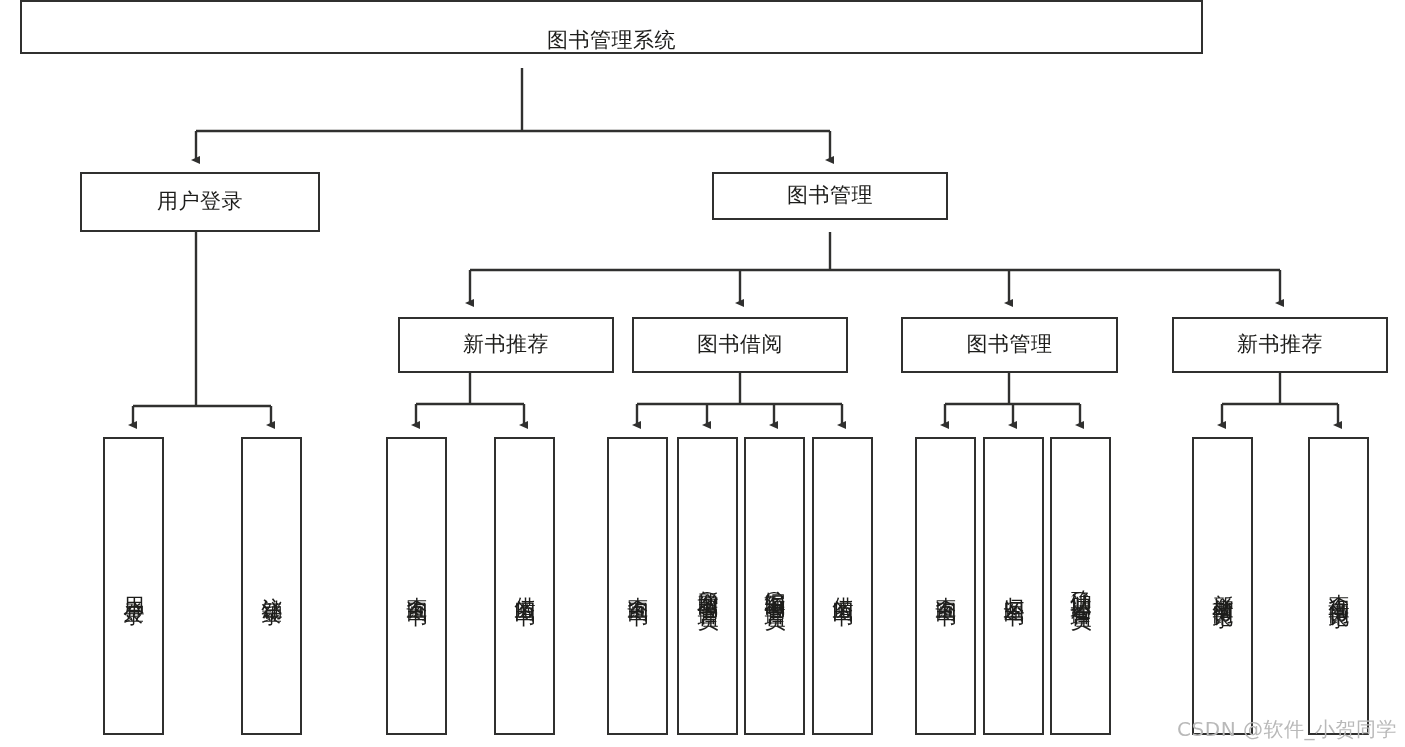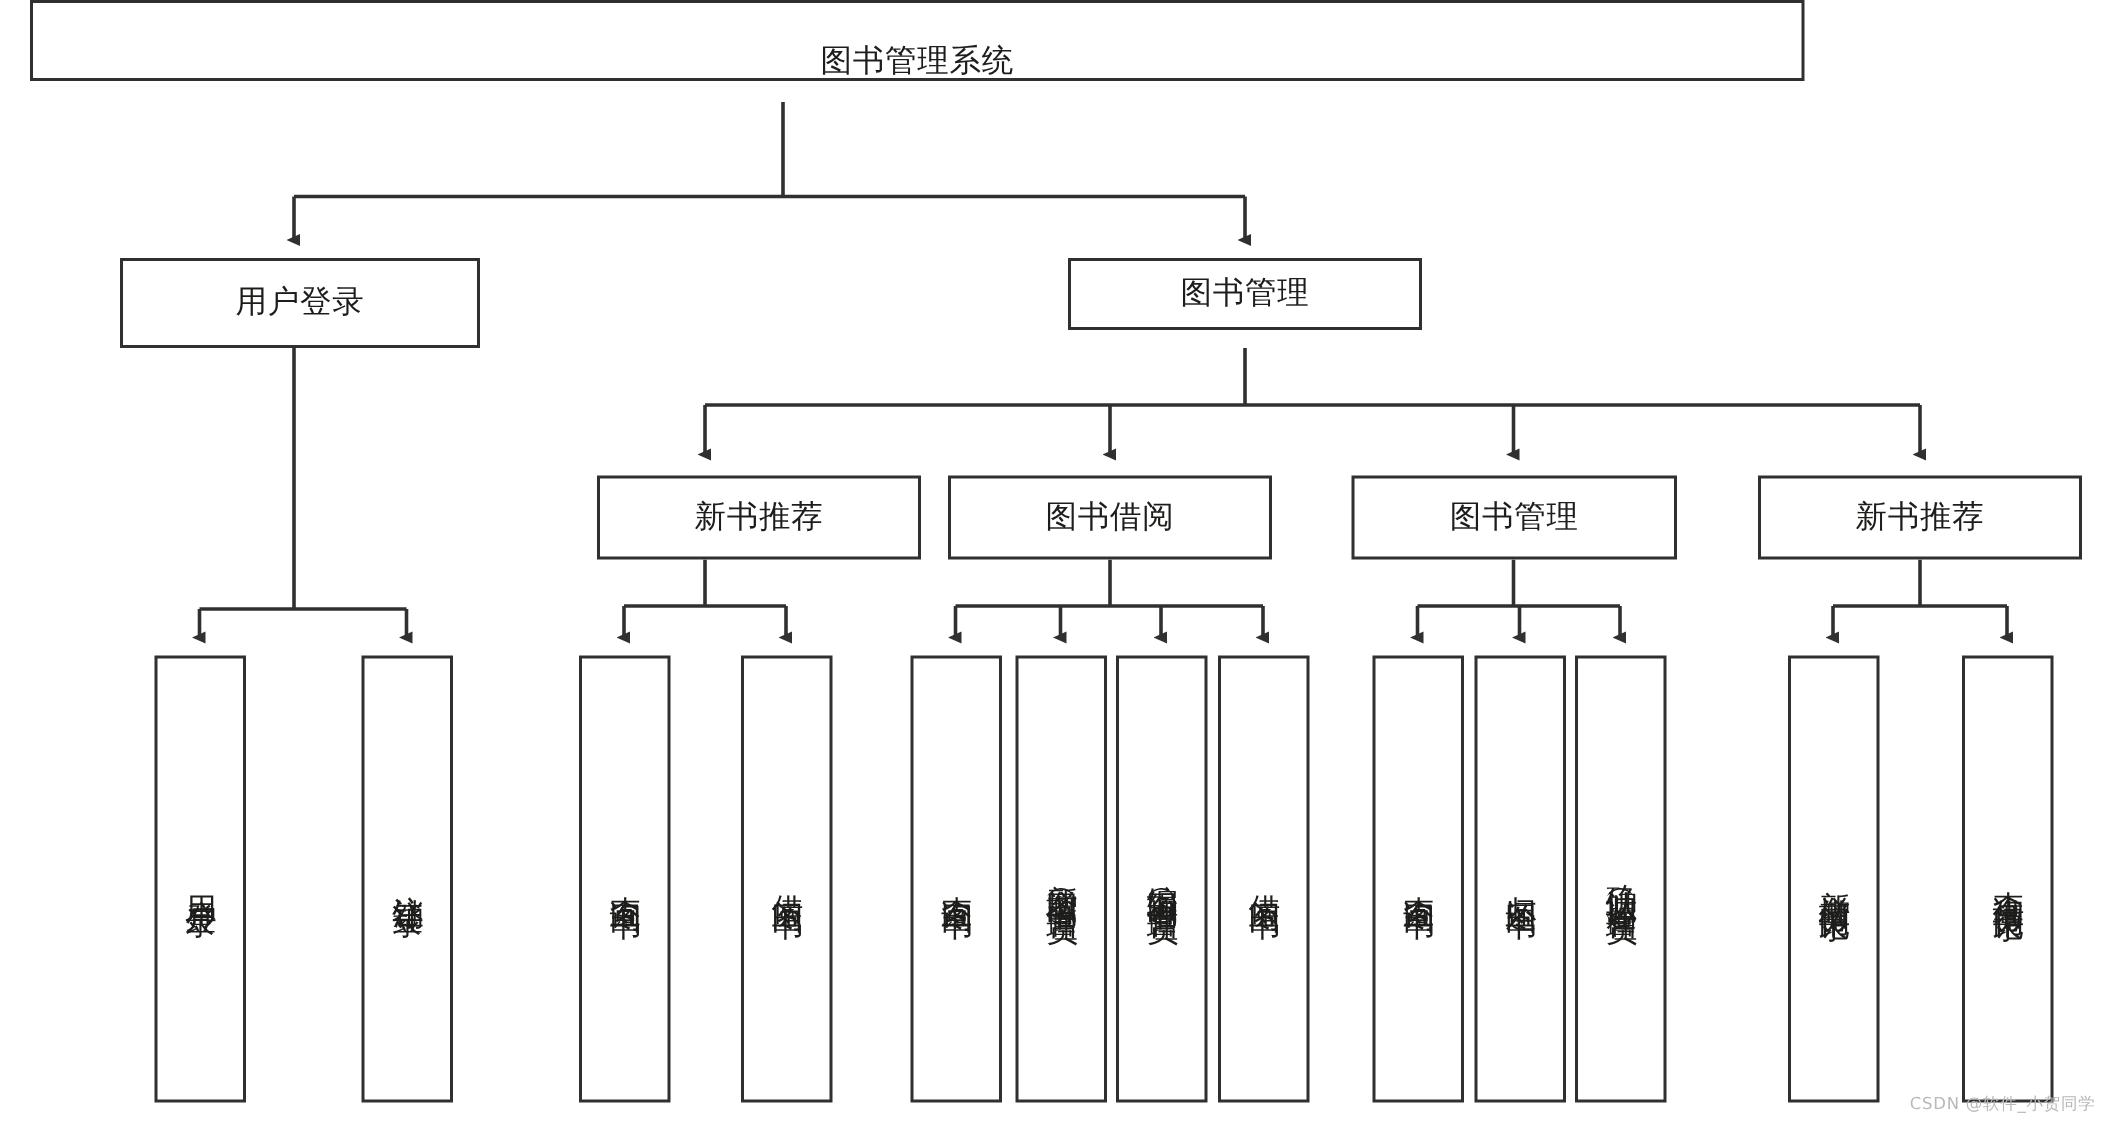--- a/index.html
+++ b/index.html
@@ -50,21 +50,21 @@
   .node.vert .vlabel {
     writing-mode: vertical-rl;
     text-orientation: upright;
     letter-spacing: 3px;
     display: block;
   }
   .watermark {
     position: absolute;
     right: 8px;
     bottom: 4px;
-    font-size: 11px;
+    font-size: 20px;
     color: #b9b9b9;
     letter-spacing: 0.5px;
     white-space: nowrap;
     pointer-events: none;
   }
 </style>
 </head>
 <body>
 
 <div id="canvas">

